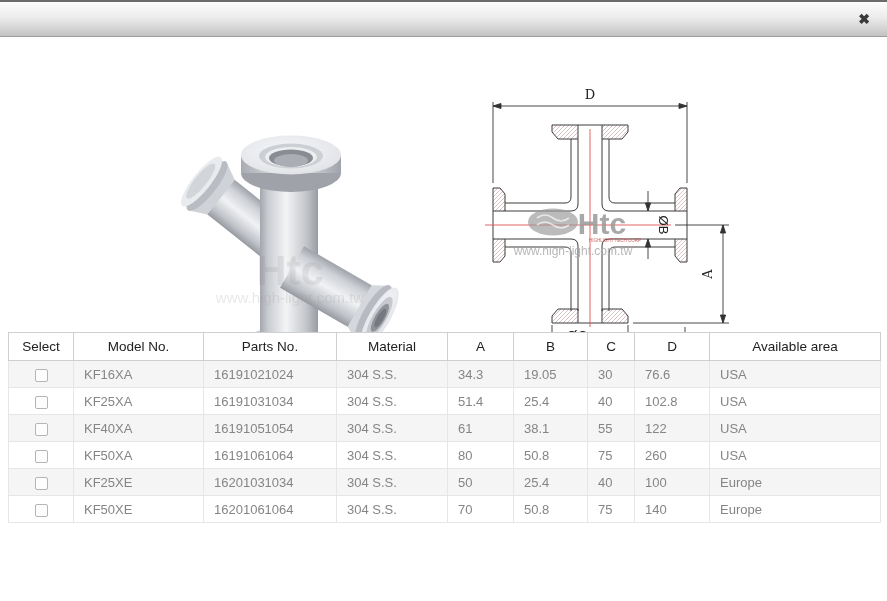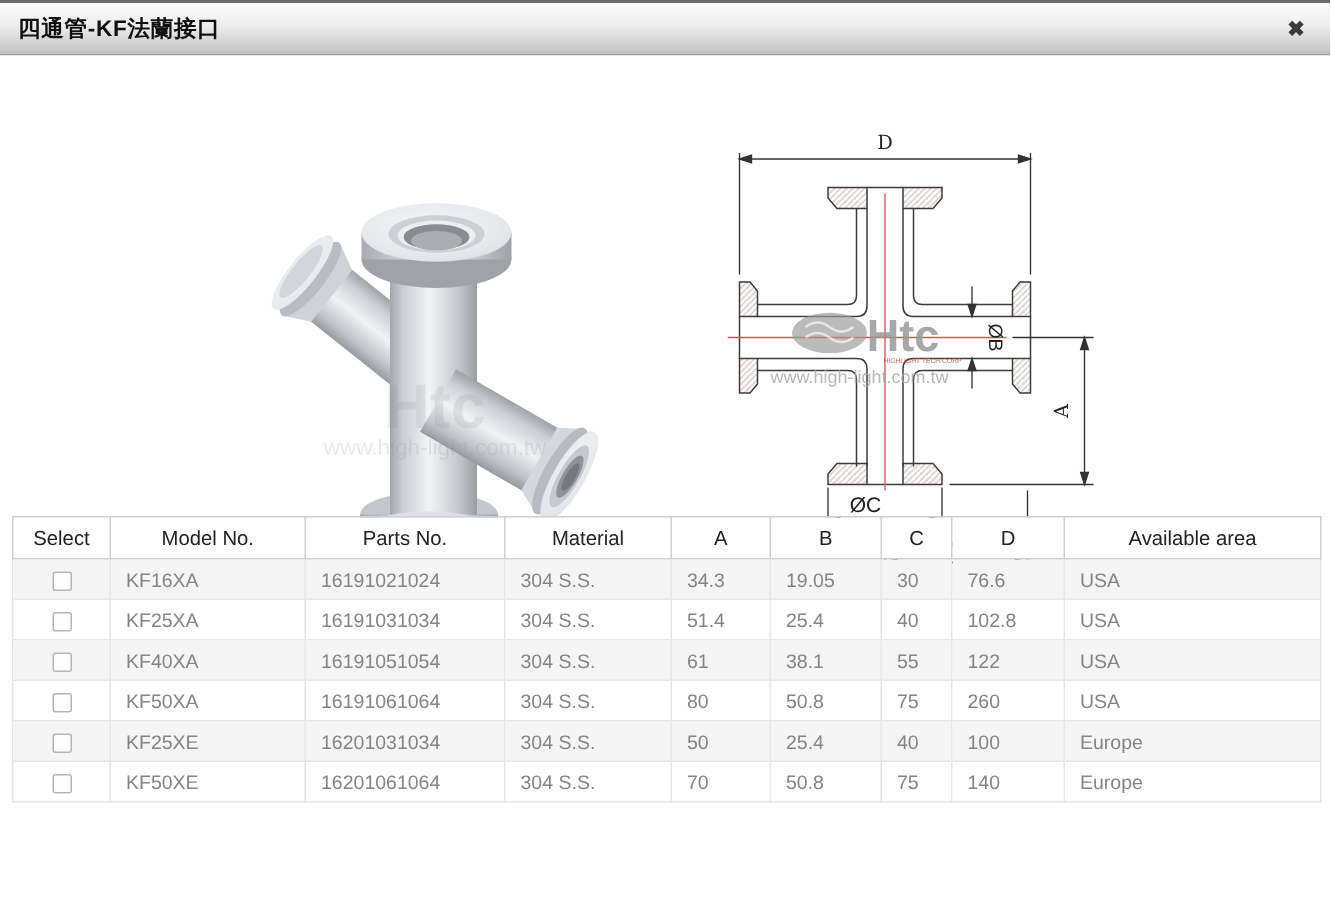--- a/index.html
+++ b/index.html
@@ -24,21 +24,21 @@
     cursor:pointer; background:transparent; border:0; padding:0;
   }
 
   
   .content { position:relative; height:311px; background:#fff; }
   .render-svg  { position:absolute; left:140px; top:50px; }
   .drawing-svg { position:absolute; left:485px; top:48px; }
 
   
   table.spec {
-    position:absolute; left:8px; top:344px; width:872px;
+    position:absolute; left:8px; top:332px; width:872px;
     border-collapse:collapse; font-size:13px; table-layout:fixed;
     border:1px solid #e2e2e2;
   }
   table.spec th {
     background:#fff; color:#222; font-weight:normal; font-size:13.5px;
     border:1px solid #cfcfcf; padding:5px 6px; text-align:center; height:28px;
   }
   table.spec td {
     color:#858585; border:1px solid #e6e6e6; padding:5px 10px; height:27px;
     text-align:left; white-space:nowrap; overflow:hidden;
@@ -51,21 +51,20 @@
     width:13px; height:13px; margin:0; vertical-align:middle;
     border:1px solid #b5b5b5; border-radius:2px; background:#fdfdfd; cursor:pointer;
   }
 </style>
 </head>
 <body>
 
 <div class="page">
 
   <div class="titlebar">
-    <span class="title">四通管-KF法蘭接口</span>
     <button class="close-btn">✖</button>
   </div>
 
   <div class="content">
 
     <svg class="render-svg" width="300" height="290" viewBox="0 0 300 290">
       <defs>
         <linearGradient id="tubeV" x1="0" y1="0" x2="1" y2="0">
           <stop offset="0" stop-color="#a3a6ac"></stop>
             <stop offset="0.14" stop-color="#c9ccd1"></stop>

